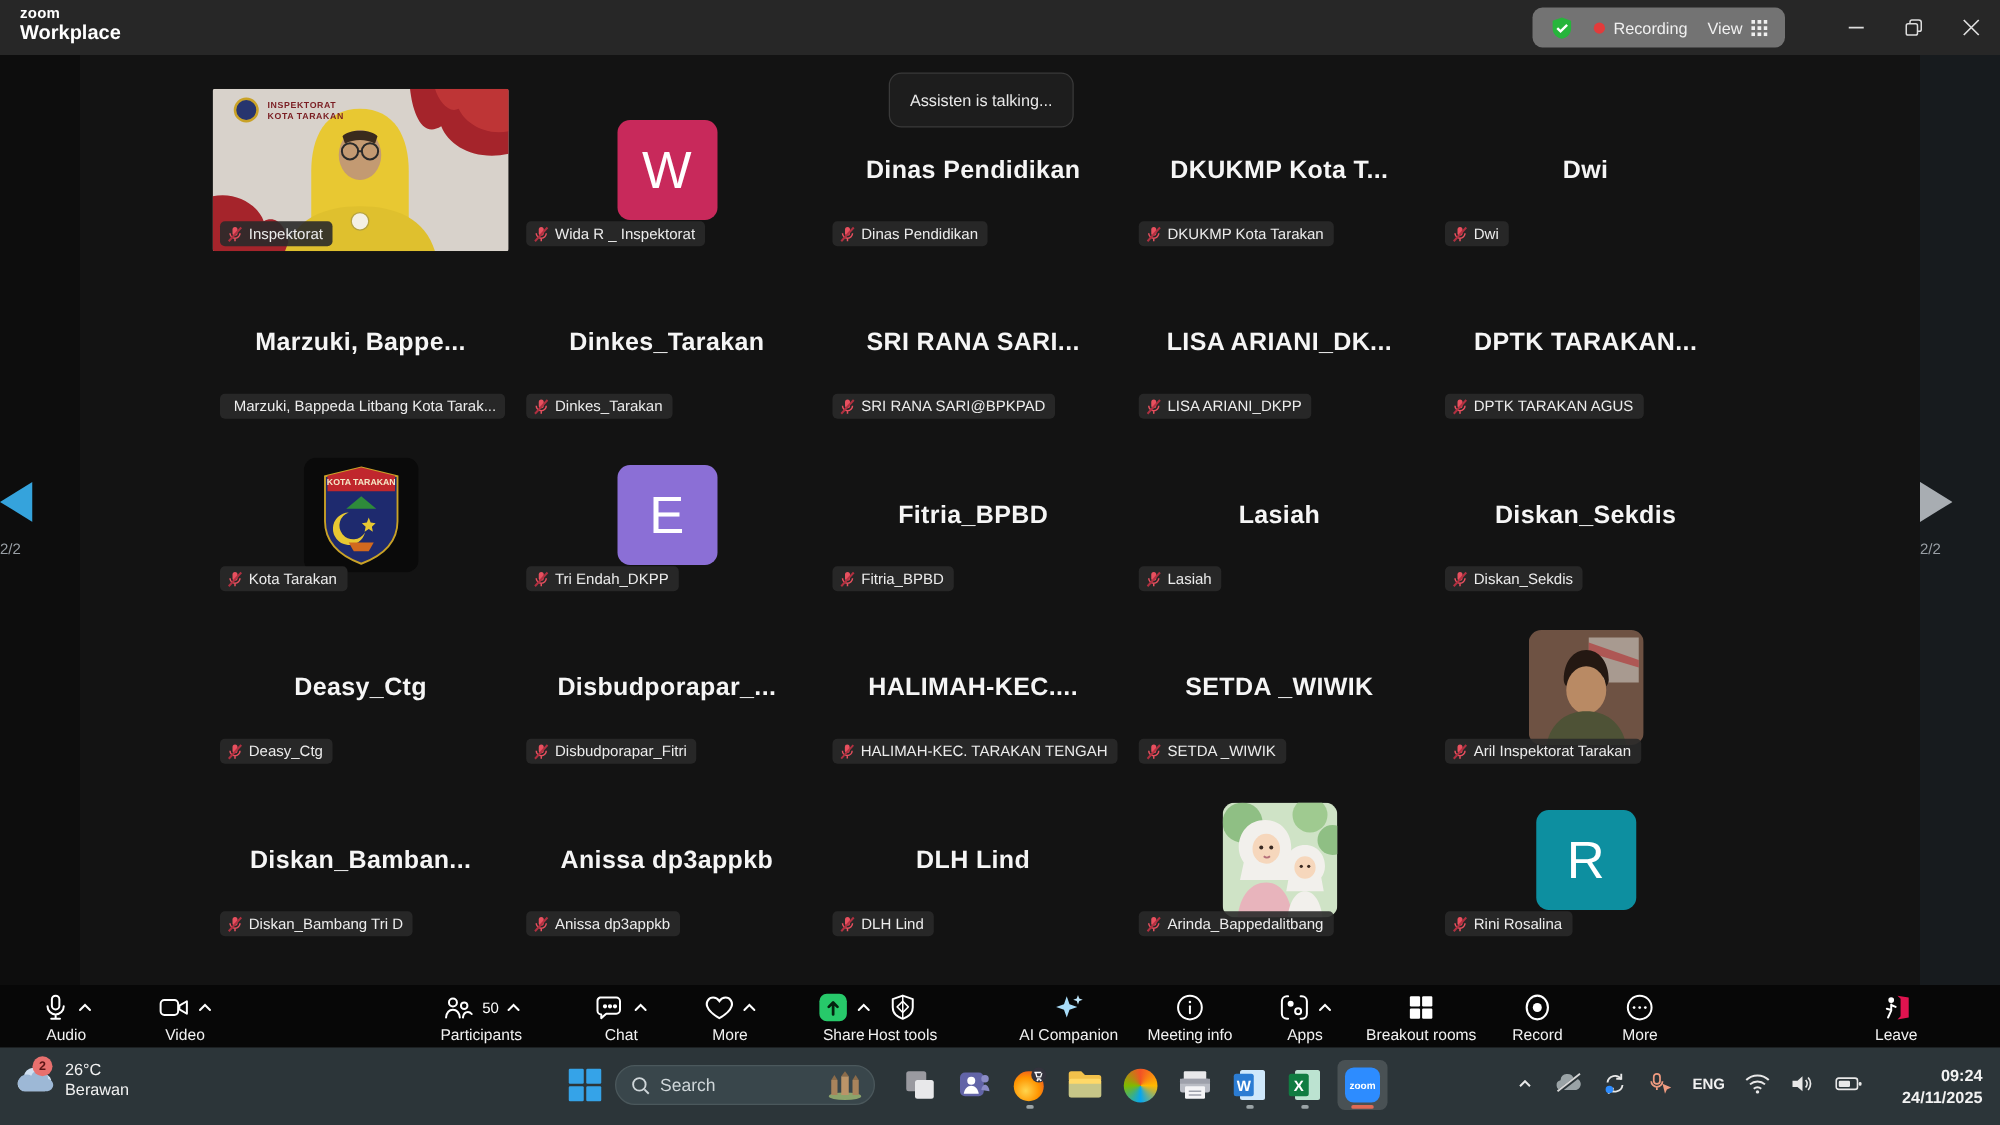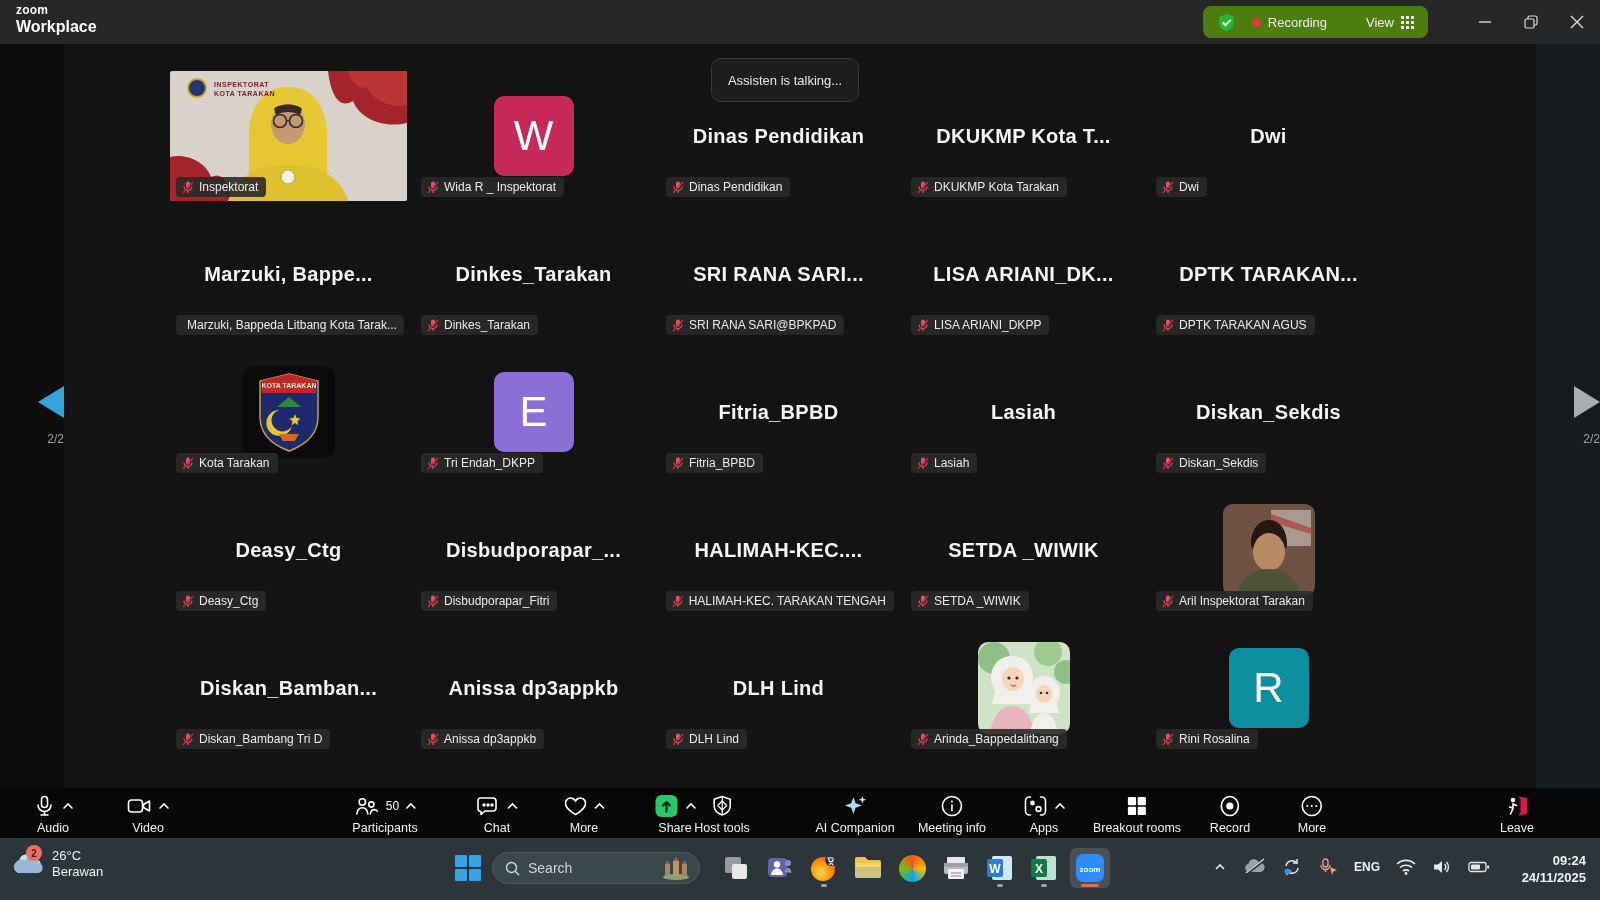--- a/index.html
+++ b/index.html
@@ -5,33 +5,33 @@
   * { box-sizing: border-box; margin: 0; padding: 0; }
   html,body { width:1600px; height:900px; overflow:hidden; background:#131313;
               font-family:"Liberation Sans", sans-serif; }
   .stage { position:relative; width:1600px; height:900px; background:#131313; }
 
   
   .titlebar { position:absolute; left:0; top:0; width:1600px; height:44px; background:#272727; }
   .brand { position:absolute; left:16px; top:4px; color:#fff; line-height:1; }
   .brand .z { font-size:12px; font-weight:700; letter-spacing:.2px; }
   .brand .w { font-size:16px; font-weight:600; margin-top:3px; }
-  .status-pill { position:absolute; right:172px; top:6px; height:32px; background:#4d7c0f;
+  .status-pill { position:absolute; right:172px; top:6px; height:32px; background:#737373;
                  border-radius:8px; display:flex; align-items:center; gap:16px; padding:0 14px; }
   .rec-group { display:flex; align-items:center; gap:7px; color:#f0f0f0; font-size:13px; }
   .rec-dot { width:9px; height:9px; border-radius:50%; background:#e23b3b; }
-  .view-group { display:flex; align-items:center; gap:7px; color:#f0f0f0; font-size:13px;margin-left:23px; }
+  .view-group { display:flex; align-items:center; gap:7px; color:#f0f0f0; font-size:13px; }
   .win-btn { position:absolute; top:0; width:46px; height:44px; display:flex; align-items:center;
              justify-content:center; color:#ddd; }
 
   
   .gallery { position:absolute; left:0; top:44px; width:1600px; height:744px; background:#131313; }
   .strip-left  { position:absolute; left:0; top:0; width:64px; height:744px; background:#0d0d0d; }
   .strip-right { position:absolute; right:0; top:0; width:64px; height:744px; background:#171b1e; }
-  .nav { position:absolute; top:50%; transform:translateY(-50%); width:64px; text-align:right; }
+  .nav { position:absolute; top:50%; transform:translateY(-50%); width:64px; text-align:left; }
   .nav-page { margin-top:10px; font-size:12px; color:#9aa0a6; }
   .banner { position:absolute; left:711px; top:14px; width:148px; height:44px; background:#1d1d1d;
             border:1px solid #3a3a3a; border-radius:10px; display:flex; align-items:center;
             justify-content:center; color:#e8e8e8; font-size:13px; }
 
   .grid { position:absolute; left:170px; top:27px; display:grid;
           grid-template-columns:repeat(5,237px); grid-auto-rows:130px; column-gap:8px; row-gap:8px; }
   .tile { position:relative; display:flex; align-items:center; justify-content:center; }
   .tile-name { font-size:20px; font-weight:700; color:#f5f5f5; letter-spacing:.3px; white-space:nowrap; }
   .tile-label { position:absolute; left:6px; bottom:4px; display:flex; align-items:center; gap:5px;

